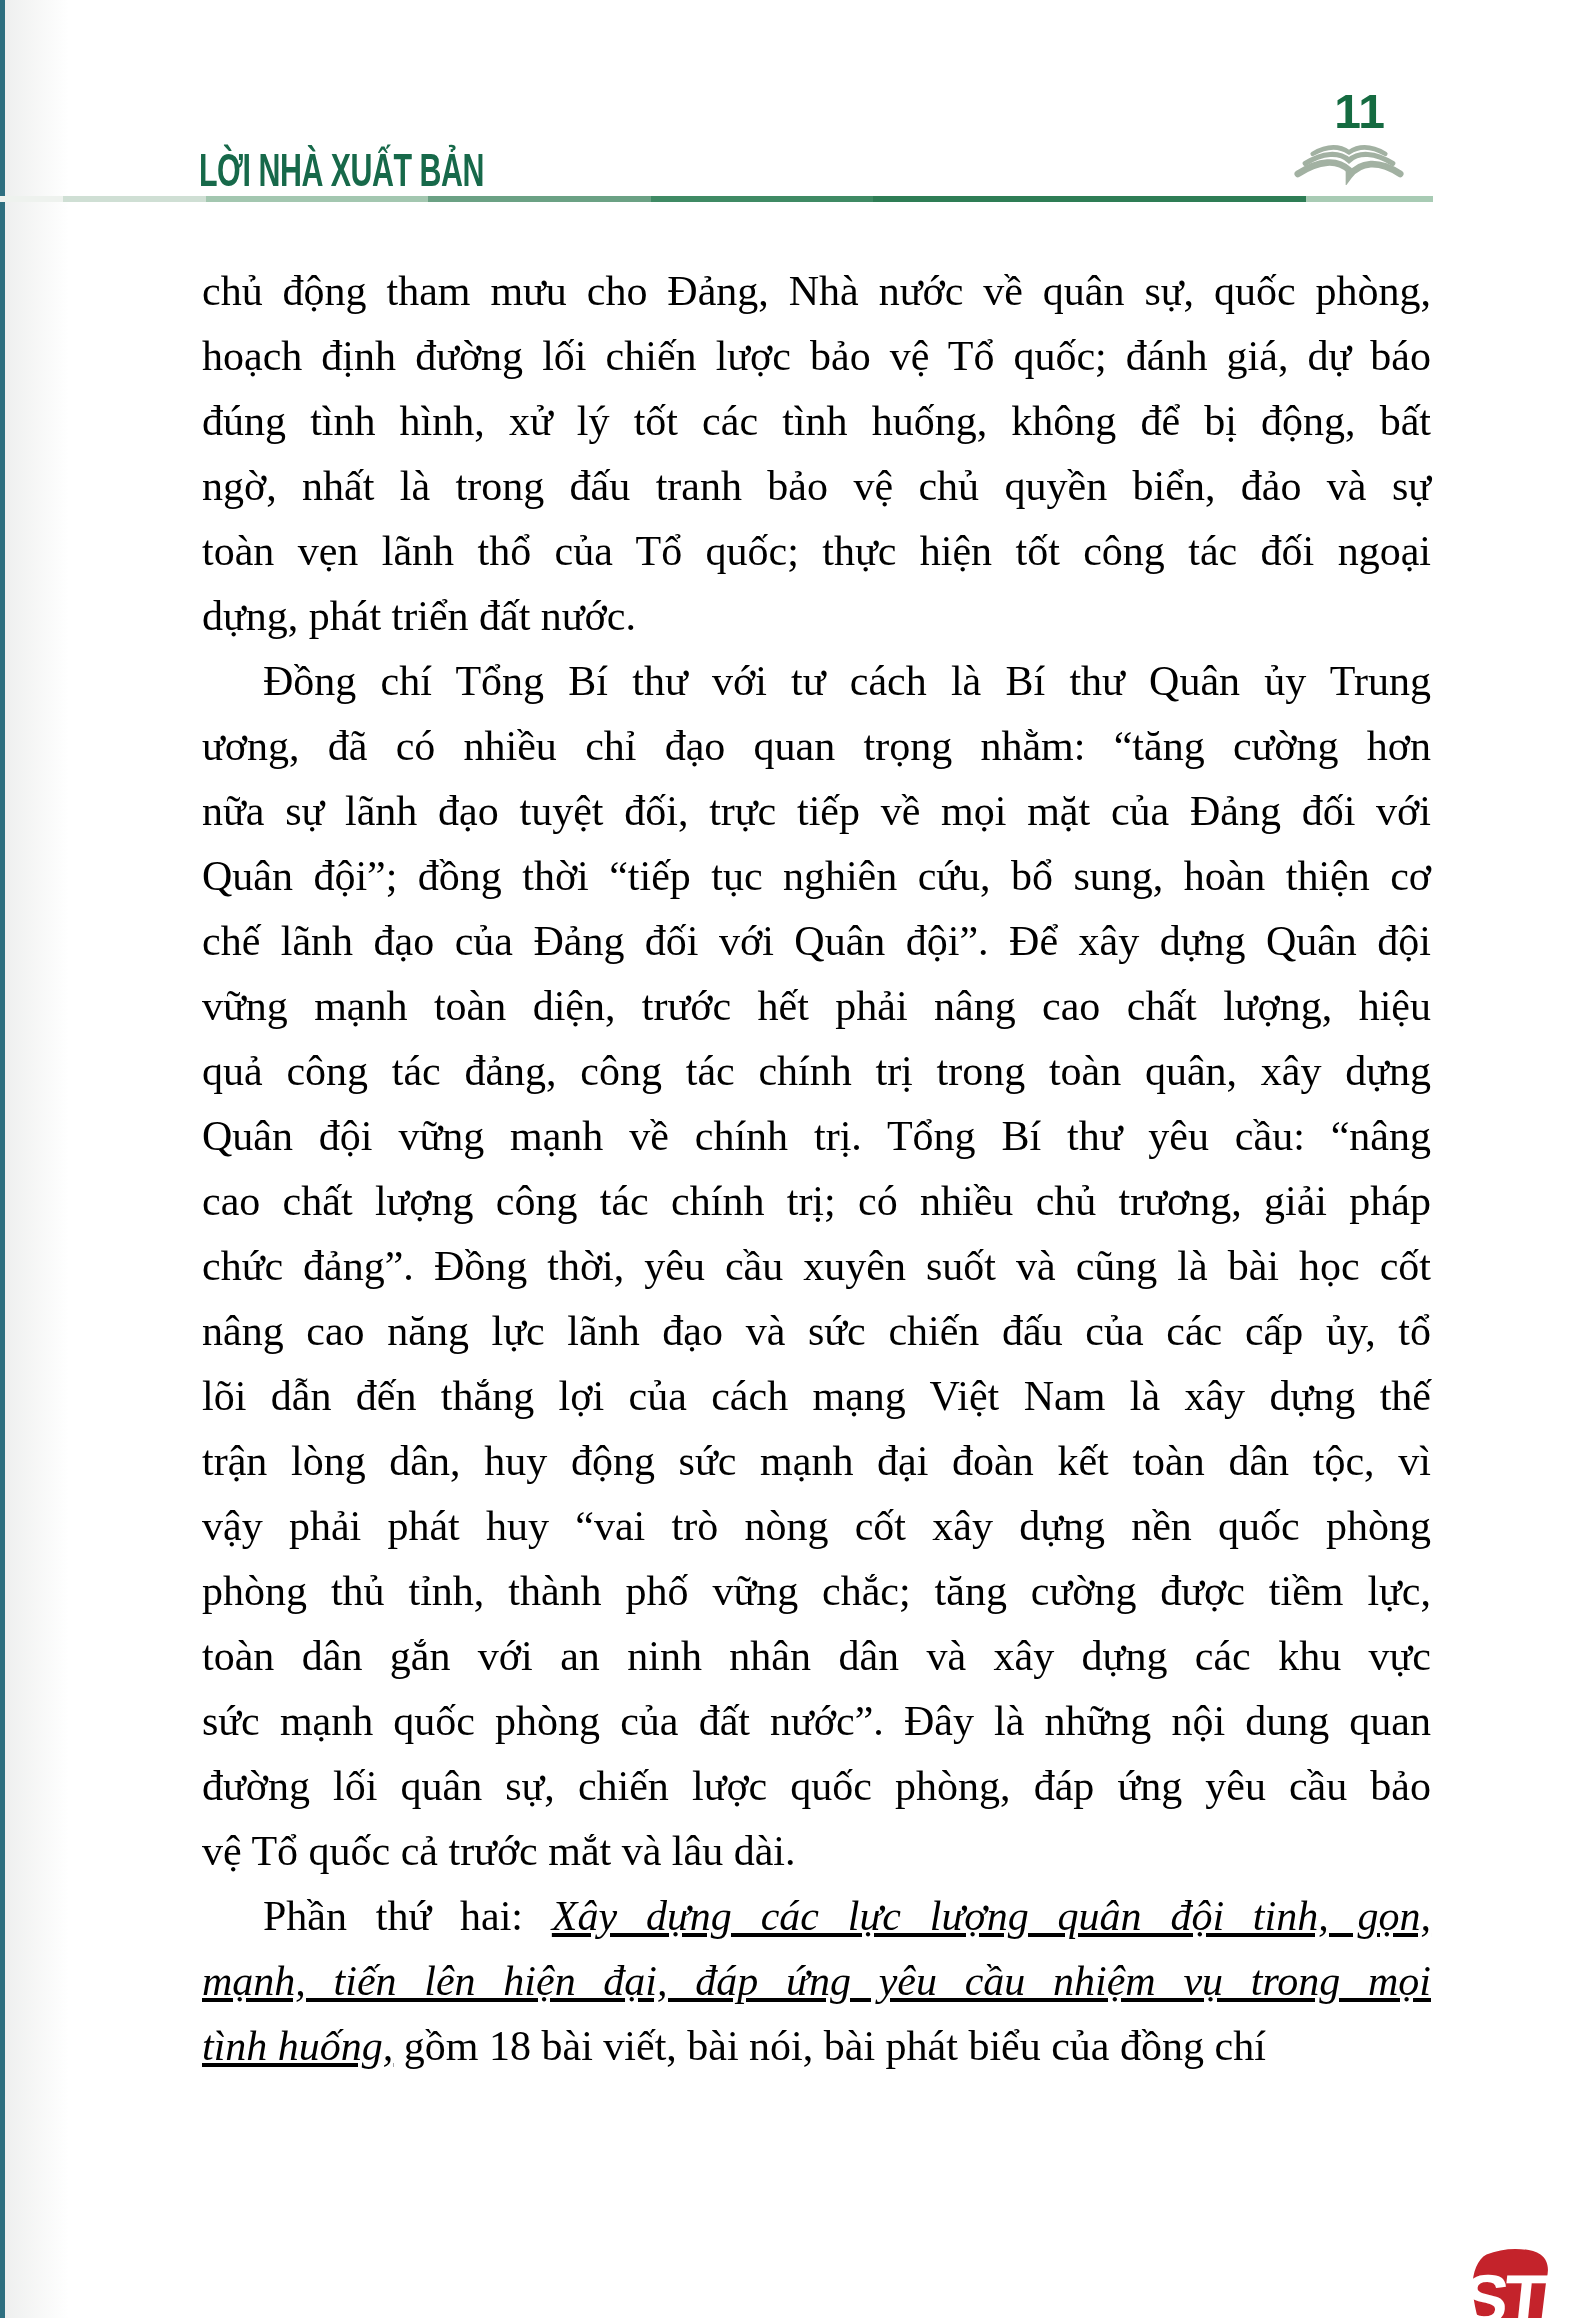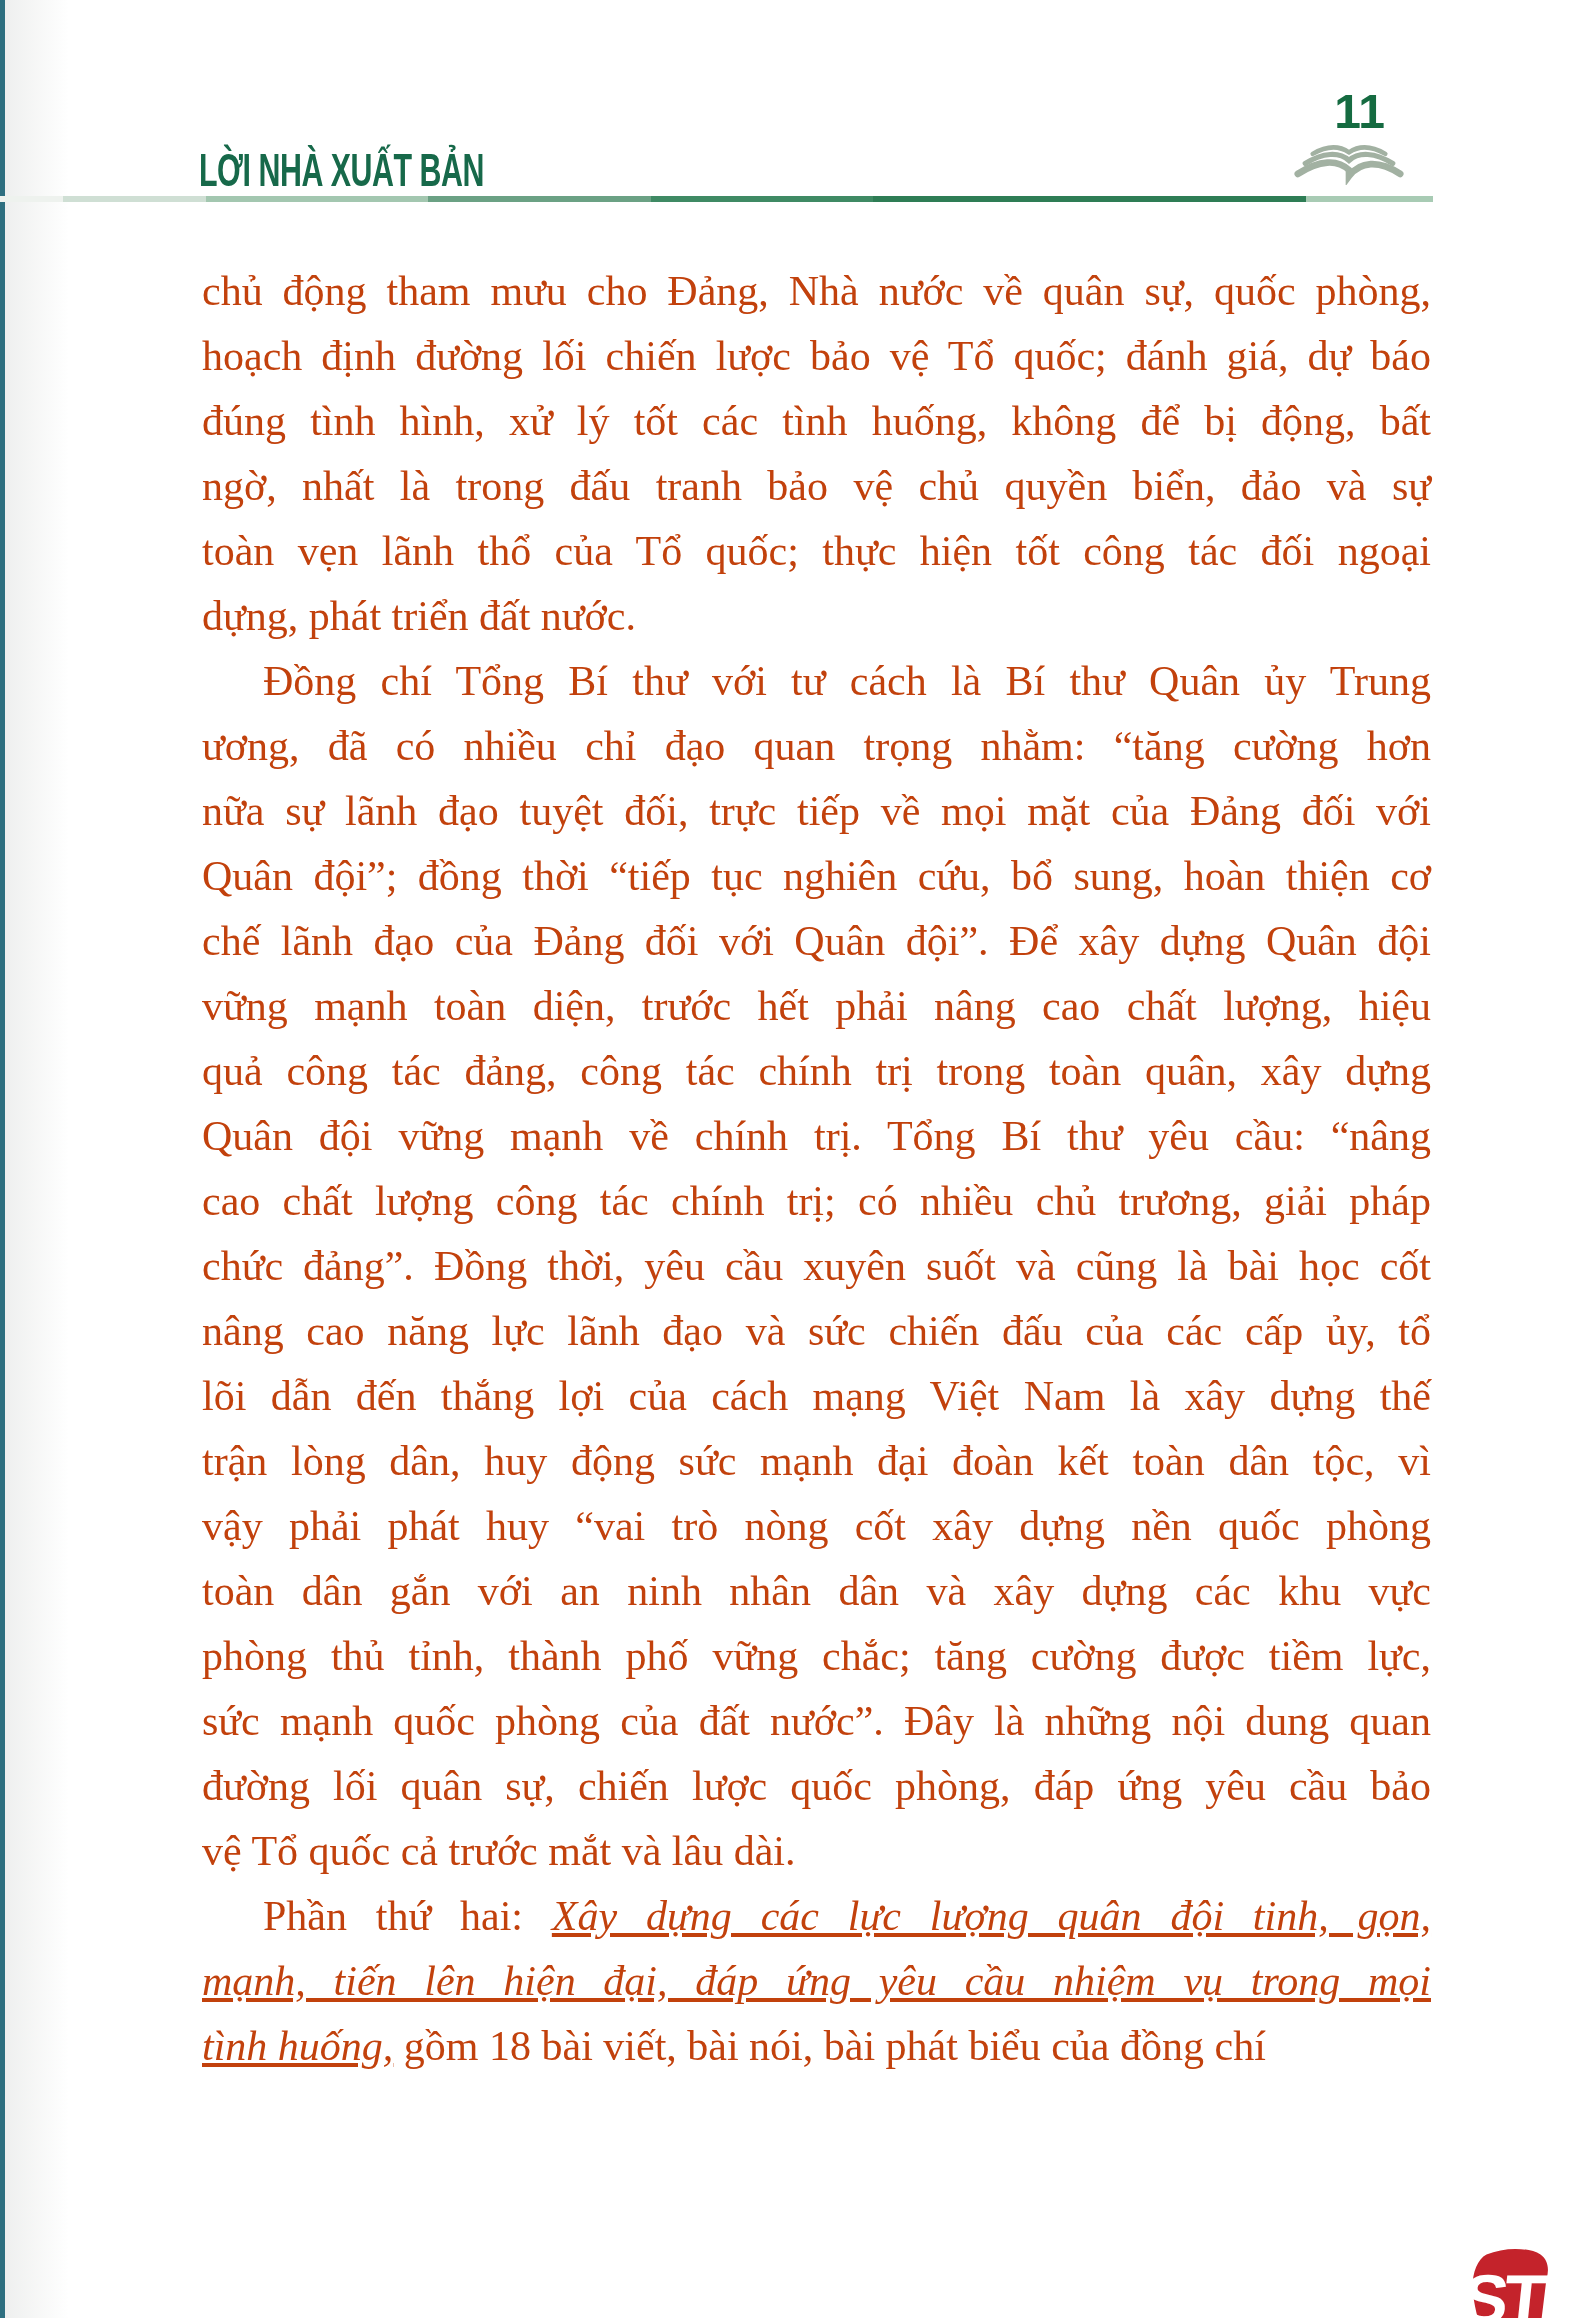--- a/index.html
+++ b/index.html
@@ -53,21 +53,21 @@
       #6ba184 27%, #6ba184 41%,
       #3f8a64 41%, #3f8a64 55%,
       #2e7d55 55%, #2e7d55 82.3%,
       #a8cbb4 82.3%, #a8cbb4 90.3%,
       rgba(255,255,255,0) 90.3%);
   }
   
   .body-text {
     position: absolute; left: 202px; top: 259px; width: 1229px;
     font-size: 42px;
-    color: #c2410c;
+    color: #000000;
   }
   .body-text .line {
     height: 65px;
     line-height: 65px;
     text-align: justify;
     text-align-last: justify;
     overflow: visible;
     white-space: nowrap;
   }
   .body-text .line { white-space: normal; }
@@ -120,22 +120,22 @@
       <div class="line"><span>chế lãnh đạo của Đảng đối với Quân đội”. Để xây dựng Quân đội</span></div>
       <div class="line"><span>vững mạnh toàn diện, trước hết phải nâng cao chất lượng, hiệu</span></div>
       <div class="line"><span>quả công tác đảng, công tác chính trị trong toàn quân, xây dựng</span></div>
       <div class="line"><span>Quân đội vững mạnh về chính trị. Tổng Bí thư yêu cầu: “nâng</span></div>
       <div class="line"><span>cao chất lượng công tác chính trị; có nhiều chủ trương, giải pháp</span></div>
       <div class="line"><span>chức đảng”. Đồng thời, yêu cầu xuyên suốt và cũng là bài học cốt</span></div>
       <div class="line"><span>nâng cao năng lực lãnh đạo và sức chiến đấu của các cấp ủy, tổ</span></div>
       <div class="line"><span>lõi dẫn đến thắng lợi của cách mạng Việt Nam là xây dựng thế</span></div>
       <div class="line"><span>trận lòng dân, huy động sức mạnh đại đoàn kết toàn dân tộc, vì</span></div>
       <div class="line"><span>vậy phải phát huy “vai trò nòng cốt xây dựng nền quốc phòng</span></div>
+      <div class="line"><span>phòng thủ tỉnh, thành phố vững chắc; tăng cường được tiềm lực,</span></div>
       <div class="line"><span>toàn dân gắn với an ninh nhân dân và xây dựng các khu vực</span></div>
-      <div class="line"><span>phòng thủ tỉnh, thành phố vững chắc; tăng cường được tiềm lực,</span></div>
       <div class="line"><span>sức mạnh quốc phòng của đất nước”. Đây là những nội dung quan</span></div>
       <div class="line"><span>đường lối quân sự, chiến lược quốc phòng, đáp ứng yêu cầu bảo</span></div>
       <div class="line last"><span>vệ Tổ quốc cả trước mắt và lâu dài.</span></div>
       <div class="line indent"><span>Phần thứ hai: </span><span class="it">Xây dựng các lực lượng quân đội tinh, gọn,</span></div>
       <div class="line"><span class="it">mạnh, tiến lên hiện đại, đáp ứng yêu cầu nhiệm vụ trong mọi</span></div>
       <div class="line last"><span class="it">tình huống,</span><span> gồm 18 bài viết, bài nói, bài phát biểu của đồng chí</span></div>
     </div>
 
   <div class="st-logo">
     <svg width="81" height="105" viewBox="0 0 108 140" xmlns="http://www.w3.org/2000/svg">

